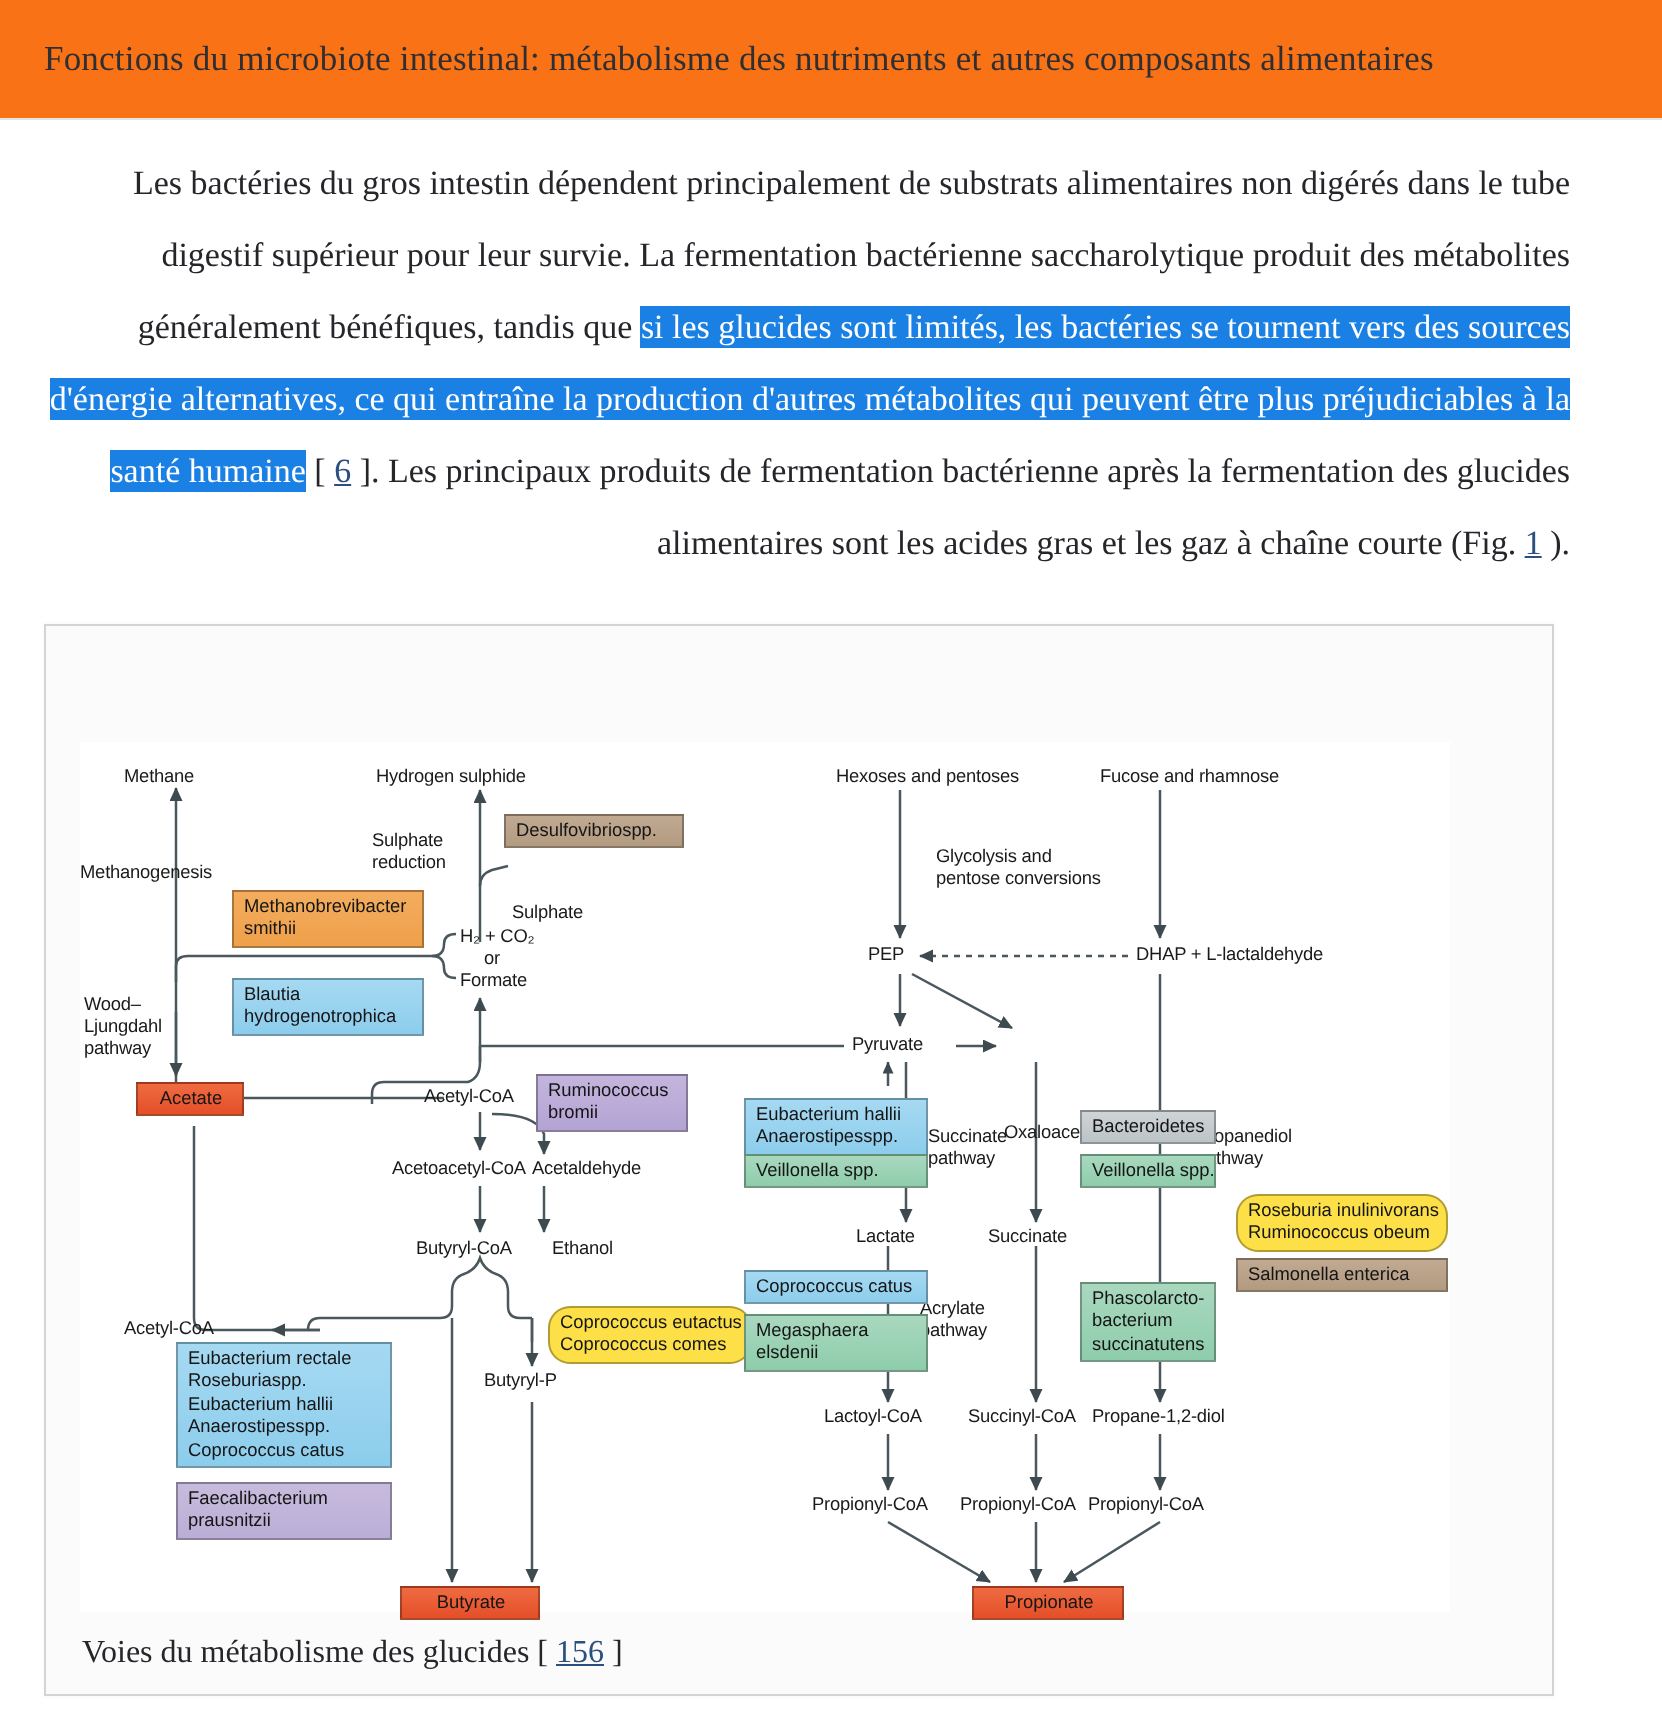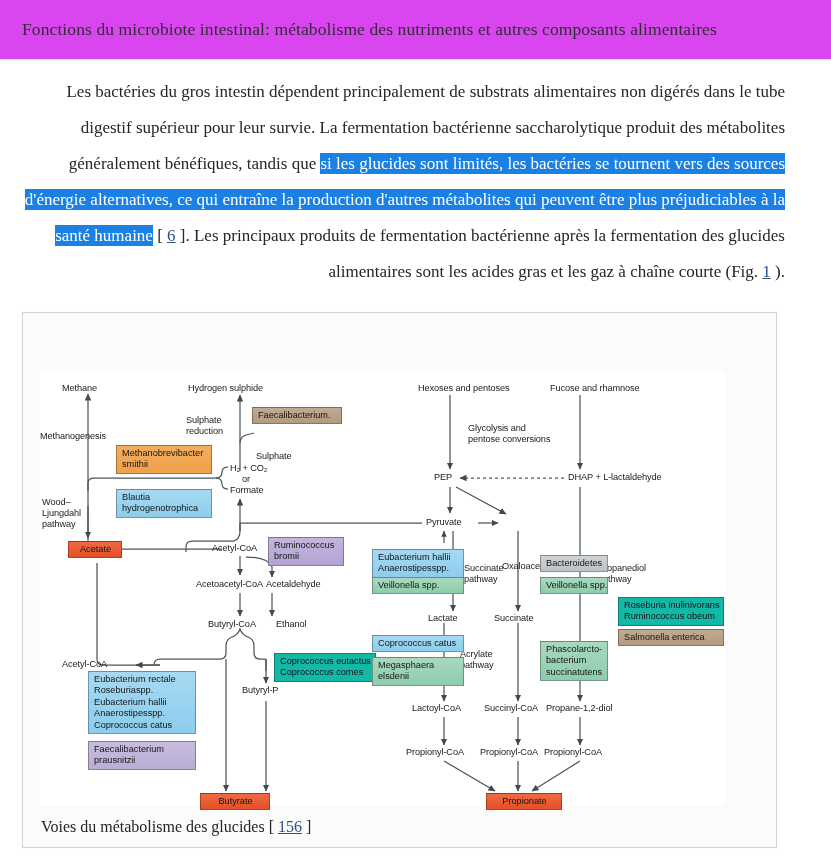--- a/index.html
+++ b/index.html
@@ -11,21 +11,21 @@
     -webkit-font-smoothing:antialiased;
   }
   .page{position:relative;width:831px;height:859px;background:#fff;}
 
   
   .doc-header{
     box-sizing:border-box;
     width:831px;height:60px;
     padding:18px 0 0 22px;
     border-bottom:1px solid #e3e3e3;
-    background:#d946ef;
+    background:#f97316;
   }
   .doc-title{
     font-family:"Liberation Serif", serif;
     font-size:17.5px;line-height:22px;
     color:#2f2f33;font-weight:400;letter-spacing:.1px;
     white-space:nowrap;
   }
 
   
   .article{
@@ -86,21 +86,21 @@
     box-sizing:border-box;
     font-family:"Liberation Sans", sans-serif;
     font-size:9.2px;line-height:11.4px;
     color:#151515;
     border:1px solid rgba(0,0,0,0.30);
     padding:2px 4px 2px 5px;
     white-space:pre;
   }
   .b-orange{background:linear-gradient(#f3ad5e,#efa04a);}
   .b-blue{background:linear-gradient(#a6d9f2,#8ccdec);}
-  .b-lblue{background:#14b8a6;}
+  .b-lblue{background:#fde047;border-radius:11px;}
   .b-purple{background:linear-gradient(#c3b5dd,#b3a3d4);}
   .b-purple2{background:linear-gradient(#c7bbdd,#bbaed6);}
   .b-brown{background:linear-gradient(#c0aa92,#b39b80);}
   .b-green{background:linear-gradient(#a9d8bf,#8ecdab);}
   .b-grey{background:linear-gradient(#cfd4d6,#bcc3c6);}
   .b-red{
     background:linear-gradient(#ef6b42,#e44f28);
     border:1px solid #b8411f;
     color:#1b1b1b;
     text-align:center;
@@ -246,21 +246,21 @@
 pathway</div>
       <div class="t" style="left:558px;top:192px;">Propanediol
 pathway</div>
       <div class="t" style="left:372px;top:332px;">Lactoyl-CoA</div>
       <div class="t" style="left:444px;top:332px;">Succinyl-CoA</div>
       <div class="t" style="left:506px;top:332px;">Propane-1,2-diol</div>
       <div class="t" style="left:366px;top:376px;">Propionyl-CoA</div>
       <div class="t" style="left:440px;top:376px;">Propionyl-CoA</div>
       <div class="t" style="left:504px;top:376px;">Propionyl-CoA</div>
 
-      <div class="box b-brown" style="left:212px;top:36px;width:90px;">Faecalibacterium.</div>
+      <div class="box b-brown" style="left:212px;top:36px;width:90px;">Desulfovibriospp.</div>
       <div class="box b-orange" style="left:76px;top:74px;width:96px;">Methanobrevibacter
 smithii</div>
       <div class="box b-blue" style="left:76px;top:118px;width:96px;">Blautia
 hydrogenotrophica</div>
       <div class="box b-purple" style="left:228px;top:166px;width:76px;">Ruminococcus
 bromii</div>
       <div class="box b-blue" style="left:48px;top:300px;width:108px;">Eubacterium rectale
 Roseburiaspp.
 Eubacterium hallii
 Anaerostipesspp.

